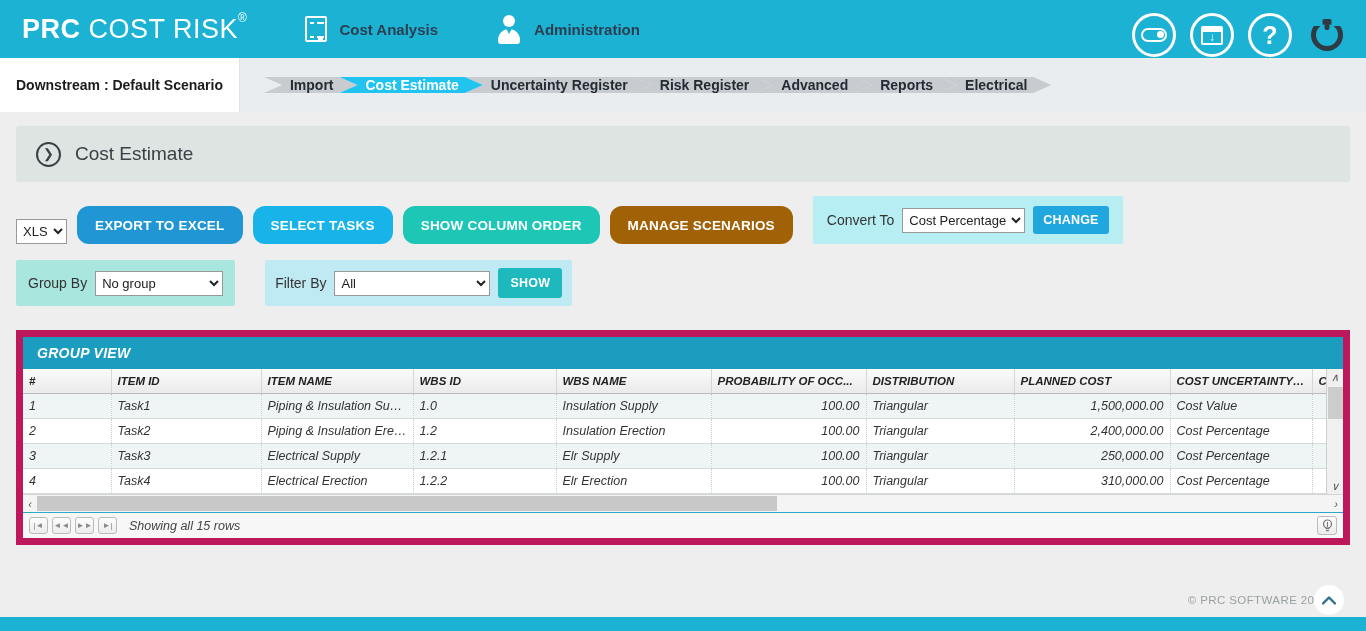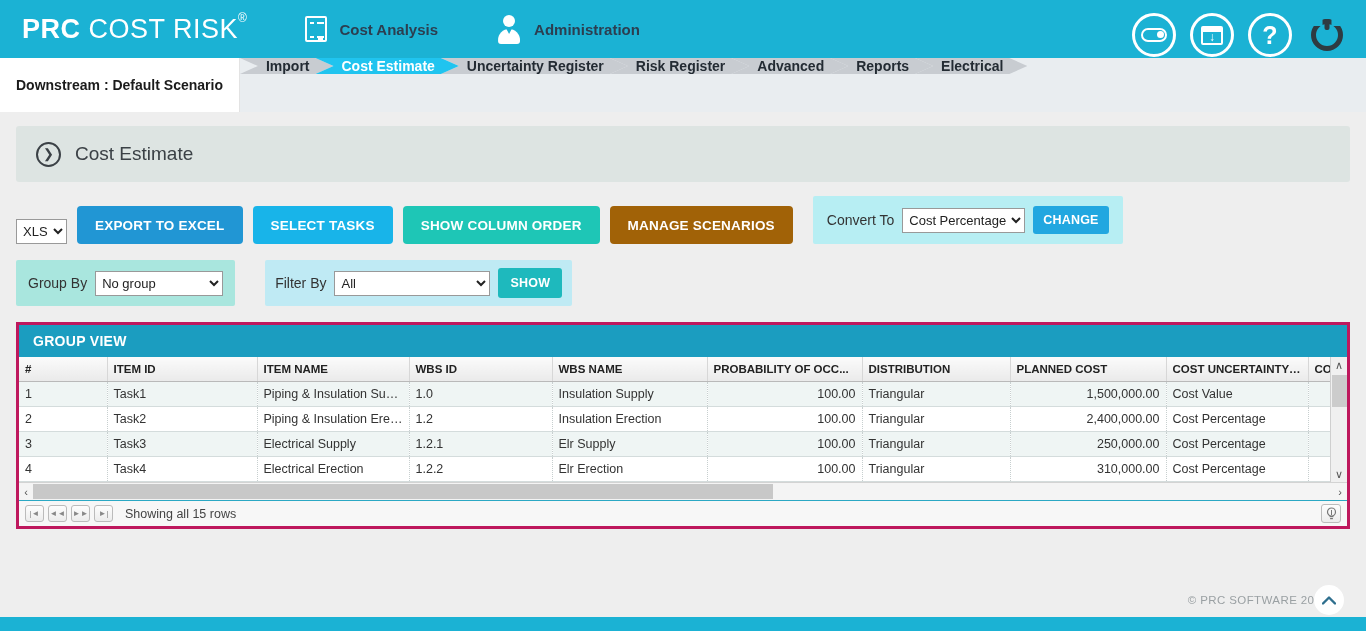--- a/index.html
+++ b/index.html
@@ -113,21 +113,21 @@
   .navbar {
     height: 54px; background: #e9edf0;
     display: flex; align-items: stretch;
   }
   .scenario-box {
     background: #ffffff; display:flex; align-items:center;
     padding: 0 16px; font-weight: bold; font-size: 14px;
     color: #1b1b1b; white-space: nowrap;
     border-right: 1px solid #e3e3e3;
   }
-  .chev-wrap { display:flex; align-items:flex-start; }
+  .chev-wrap { display:flex; align-items:center;margin-left:24px; }
   .chev {
     position: relative; display:flex; align-items:center;
     padding: 0 24px 0 26px;
     background: #c8ccd1; color: #232b33;
     font-weight: bold; font-size: 14px; white-space: nowrap;
     cursor: pointer;
     clip-path: polygon(0 0, calc(100% - 18px) 0, 100% 50%, calc(100% - 18px) 100%, 0 100%, 18px 50%);
     margin-left: -18px;
   }
   .chev:first-child { margin-left: 0; }
@@ -153,21 +153,21 @@
   .toolbar {
     display: flex; align-items: flex-end; gap: 10px;
     margin-top: 14px;
   }
   select.sel {
     font-family: "Liberation Sans", sans-serif;
     font-size: 13px; height: 25px; padding: 2px 2px;
     border: 1px solid #999; background: #fff; color: #222;
   }
   .btn {
-    border: none; border-radius: 4px; color: #fff;
+    border: none; border-radius: 12px; color: #fff;
     font-weight: bold; font-size: 13.5px; letter-spacing: 0.2px;
     height: 38px; padding: 0 18px; cursor: pointer;
     font-family: "Liberation Sans", sans-serif;
   }
   .btn-excel   { background: #2196d4; }
   .btn-colord  { background: #1ec6b6; }
   .btn-tasks   { background: #18b4e9; }
   .btn-scen    { background: #a16207; }
   .btn-change  { background: #21a7e0; height: 28px; padding: 0 10px;
                  font-size: 12.5px; border-radius: 3px; }
@@ -187,22 +187,23 @@
     display:flex; align-items:center; gap: 8px; padding: 10px 12px;
   }
   .filter-box {
     background: #bfeaf4; border-radius: 2px;
     display:flex; align-items:center; gap: 8px; padding: 8px 10px;
   }
   .fl-lbl { font-size: 14px; color: #333; font-weight: normal; }
 
   
   .grid-wrap {
-    margin-top: 16px; border: 3px solid #be185d;
+    margin-top: 24px; border: 7px solid #be185d;
     background: #fff;
+    font-style: italic;
   }
   .grid-title {
     background: #1b9dc0; color: #fff; font-size: 14px;
     font-weight: bold; padding: 8px 14px; letter-spacing: .3px;
   }
   .grid-scroll { display:flex; }
   .grid-main { flex: 1; overflow: hidden; }
   table.grid { border-collapse: collapse; width: 100%; table-layout: fixed; }
   table.grid th {
     background: linear-gradient(#fbfbfb, #eaeaea);

